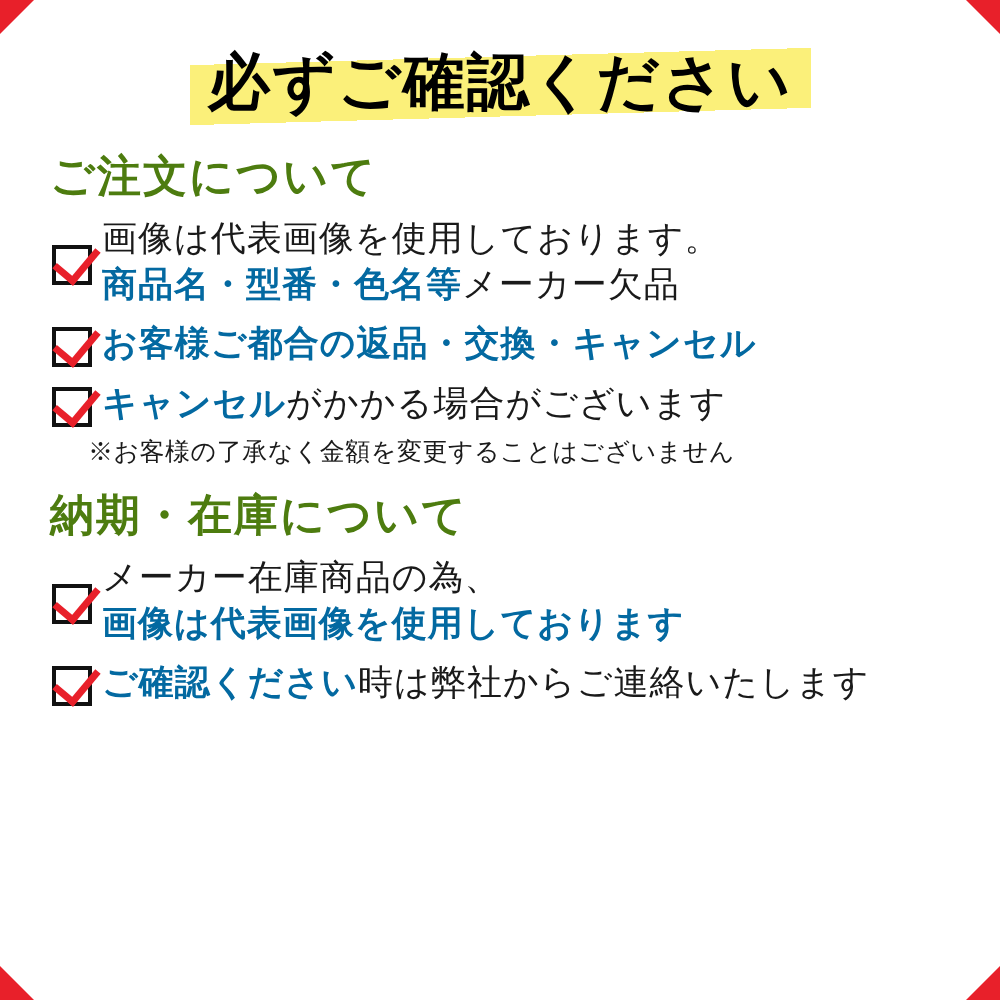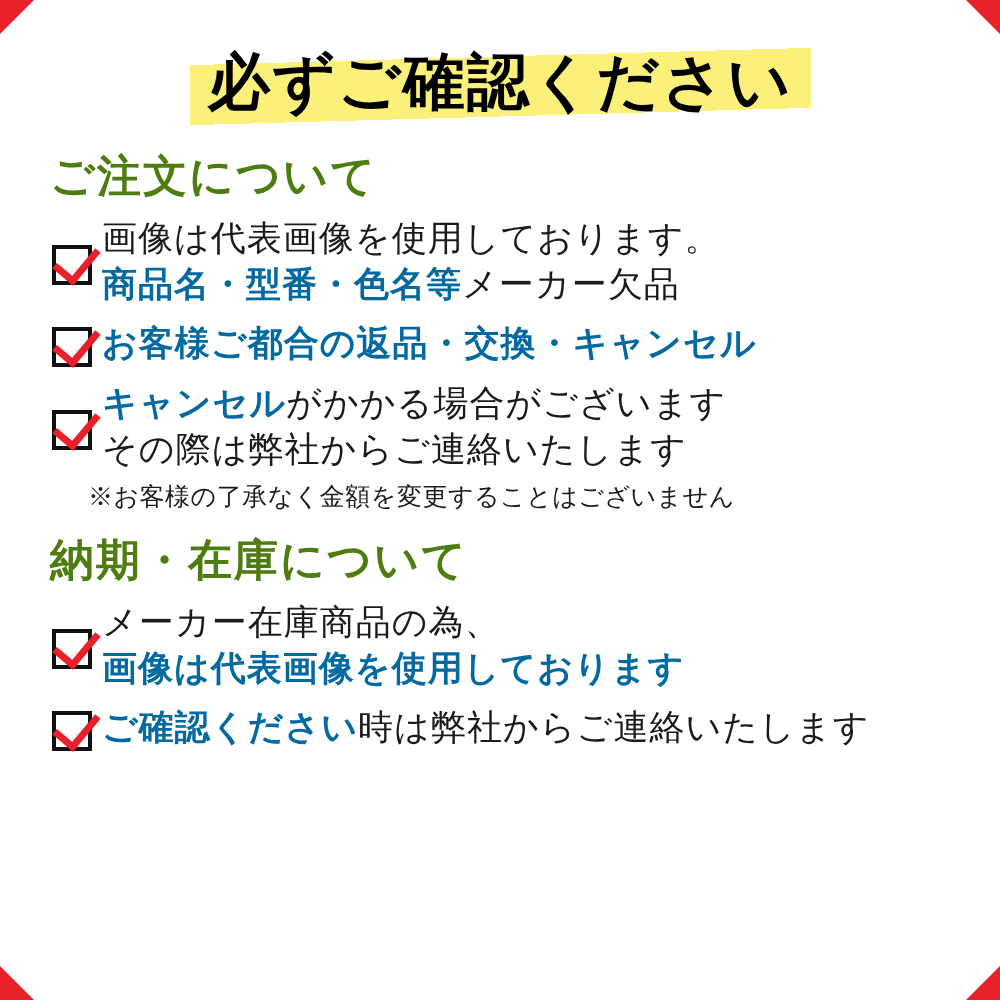--- a/index.html
+++ b/index.html
@@ -159,21 +159,20 @@
       <div class="item">
         <div class="check"></div>
         <div class="lines">
           <div class="line"><span class="red">お客様ご都合の返品・交換・キャンセル</span></div>
         </div>
       </div>
       <div class="item">
         <div class="check"></div>
         <div class="lines">
           <div class="line"><span class="red">キャンセル</span><span class="blk">がかかる場合がございます</span></div>
-          <div class="line"><span class="blk">その際は弊社からご連絡いたします</span></div>
         </div>
       </div>
       <div class="note">※お客様の了承なく金額を変更することはございません</div>
       <div class="section-heading second">納期・在庫について</div>
       <div class="item">
         <div class="check"></div>
         <div class="lines">
           <div class="line"><span class="blk">メーカー在庫商品の為、</span></div>
           <div class="line"><span class="red">画像は代表画像を使用しております</span></div>
         </div>

